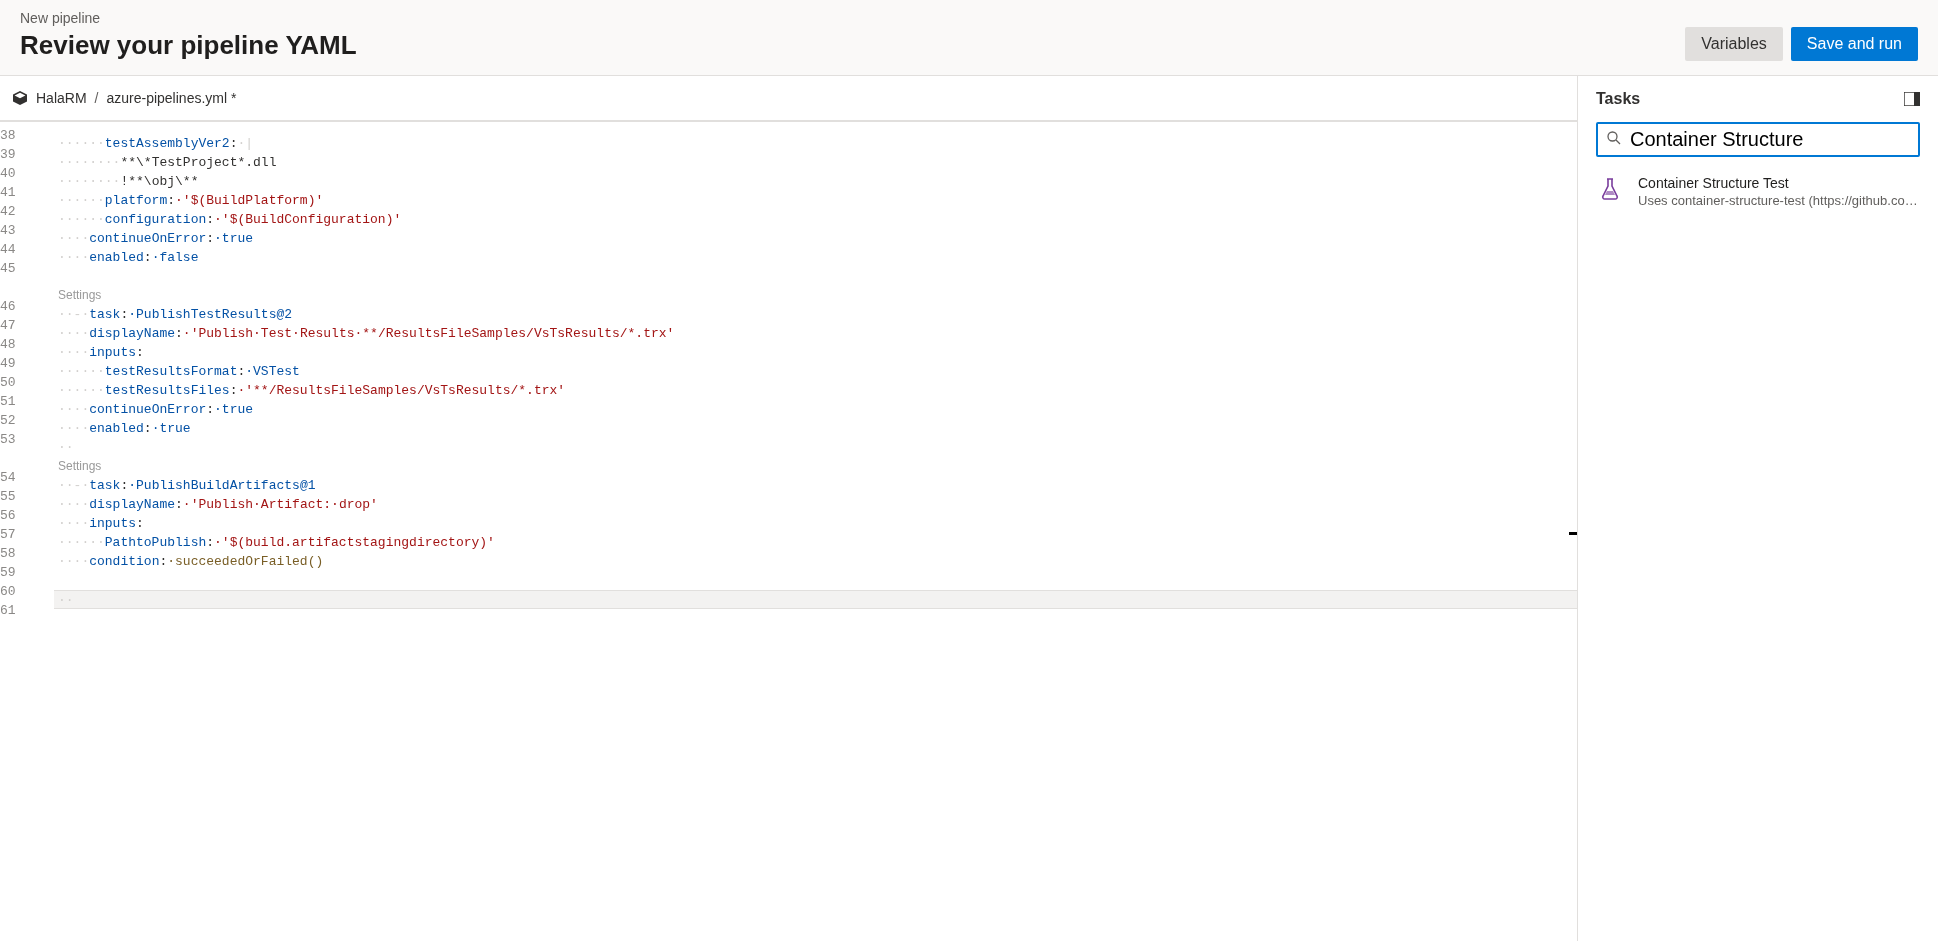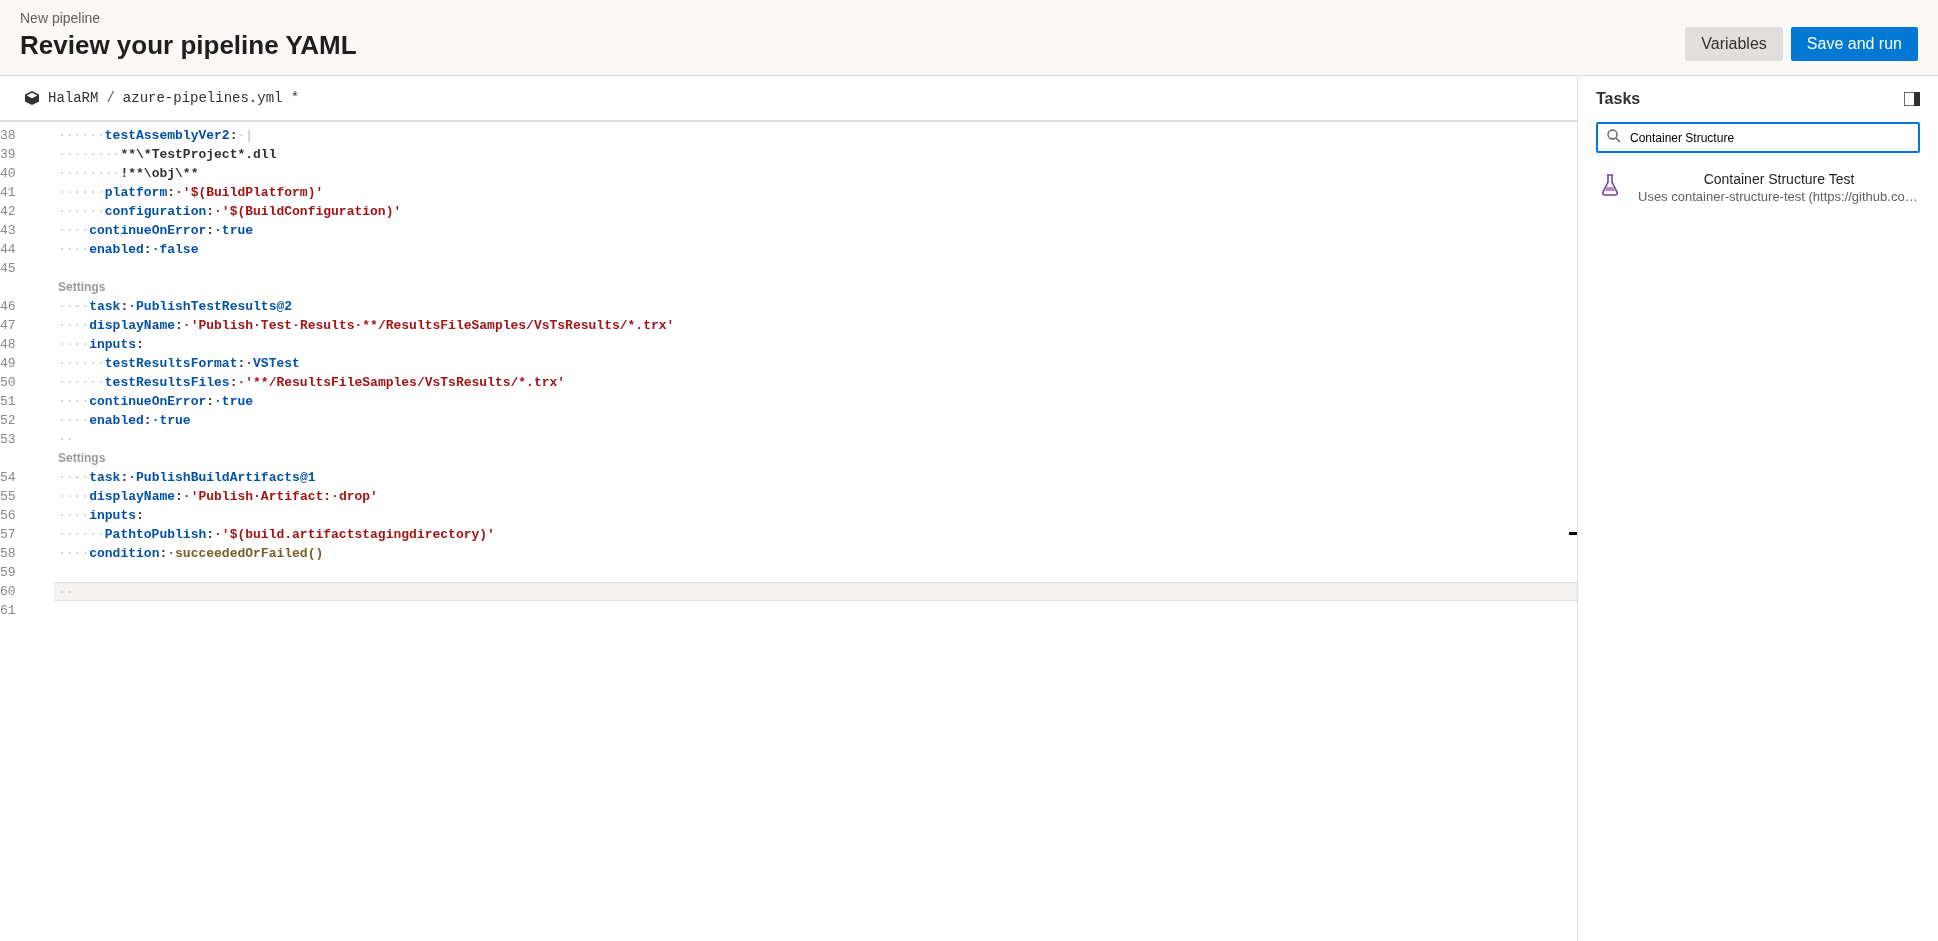--- a/index.html
+++ b/index.html
@@ -9,47 +9,47 @@
 .header-row { display: flex; justify-content: space-between; align-items: flex-end; }
 .header-left { display: flex; flex-direction: column; gap: 4px; }
 .subtitle { color: #605e5c; font-size: 14px; }
 .title { font-size: 26px; font-weight: 700; color: #201f1e; }
 .header-actions { display: flex; gap: 8px; align-items: center; }
 .btn { border: none; padding: 8px 16px; font-size: 16px; cursor: pointer; border-radius: 2px; font-family: inherit; }
 .btn-default { background: #e1dfdd; color: #323130; }
 .btn-primary { background: #0078d4; color: #fff; }
 .content { display: flex; flex: 1; overflow: hidden; }
 .editor-pane { flex: 1; display: flex; flex-direction: column; border-right: 1px solid #e1dfdd; overflow: hidden; }
-.breadcrumb { display: flex; align-items: center; gap: 8px; padding: 14px 24px; font-size: 14px; border-bottom: 1px solid #e1dfdd; font-family: Liberation Mono, monospace; }
+.breadcrumb { display: flex; align-items: center; gap: 8px; padding: 14px 12px; font-size: 14px; border-bottom: 1px solid #e1dfdd; }
 .breadcrumb .repo-icon { display: inline-flex; }
 .breadcrumb .sep { color: #605e5c; }
 .editor { flex: 1; display: flex; font-family: Consolas, "Courier New", monospace; font-size: 13px; overflow: auto; position: relative; }
 .gutter { width: 54px; background: #fff; text-align: left; color: #8a8886; padding-top: 4px; user-select: none; flex-shrink: 0; }
 .gutter .ln { height: 19px; padding-right: 14px; line-height: 19px; }
 .gutter .spacer { height: 19px; }
-.code { flex: 1; padding-top: 4px; position: relative; font-weight: bold; }
+.code { flex: 1; padding-top: 12px; position: relative; }
 .line { height: 19px; line-height: 19px; white-space: pre; padding-left: 4px; }
 .line.current { background: #f3f2f1; border: 1px solid #e1dfdd; border-left: none; border-right: none; box-sizing: border-box; }
 .ws { color: #d2d0ce; }
 .key { color: #0451a5; }
 .val { color: #0451a5; }
 .str { color: #a31515; }
 .bool { color: #0451a5; }
 .fn { color: #795e26; }
 .codelens { color: #999; font-size: 12px; font-family: "Segoe UI", sans-serif; height: 19px; line-height: 19px; padding-left: 4px; }
 .top-border { border-top: 1px solid #e1dfdd; }
 .tasks-pane { width: 360px; display: flex; flex-direction: column; padding: 14px 18px; gap: 14px; }
 .tasks-header { display: flex; justify-content: space-between; align-items: center; }
 .tasks-title { font-size: 16px; font-weight: 600; }
 .collapse-icon { cursor: pointer; display: inline-flex; }
 .search-box { display: flex; align-items: center; border: 2px solid #0078d4; border-radius: 2px; padding: 4px 8px; gap: 8px; }
-.search-box input { border: none; outline: none; flex: 1; font-size: 12px; font-family: inherit; }
+.search-box input { border: none; outline: none; flex: 1; font-size: 20px; font-family: inherit; }
 .task-item { display: flex; gap: 14px; align-items: flex-start; cursor: pointer; padding: 4px 0; }
 .task-icon { flex-shrink: 0; }
-.task-text { display: flex; flex-direction: column; gap: 2px; overflow: hidden; text-align: center; }
+.task-text { display: flex; flex-direction: column; gap: 2px; overflow: hidden; }
 .task-name { font-size: 14px; color: #201f1e; }
 .task-desc { font-size: 13px; color: #605e5c; white-space: nowrap; overflow: hidden; text-overflow: ellipsis; }
 .resize-handle { position: absolute; right: -4px; top: 50%; width: 12px; height: 3px; background: #000; }
 </style>
 </head>
 <body>
 
 <div class="page">
   <div class="header">
     <div class="header-row">

